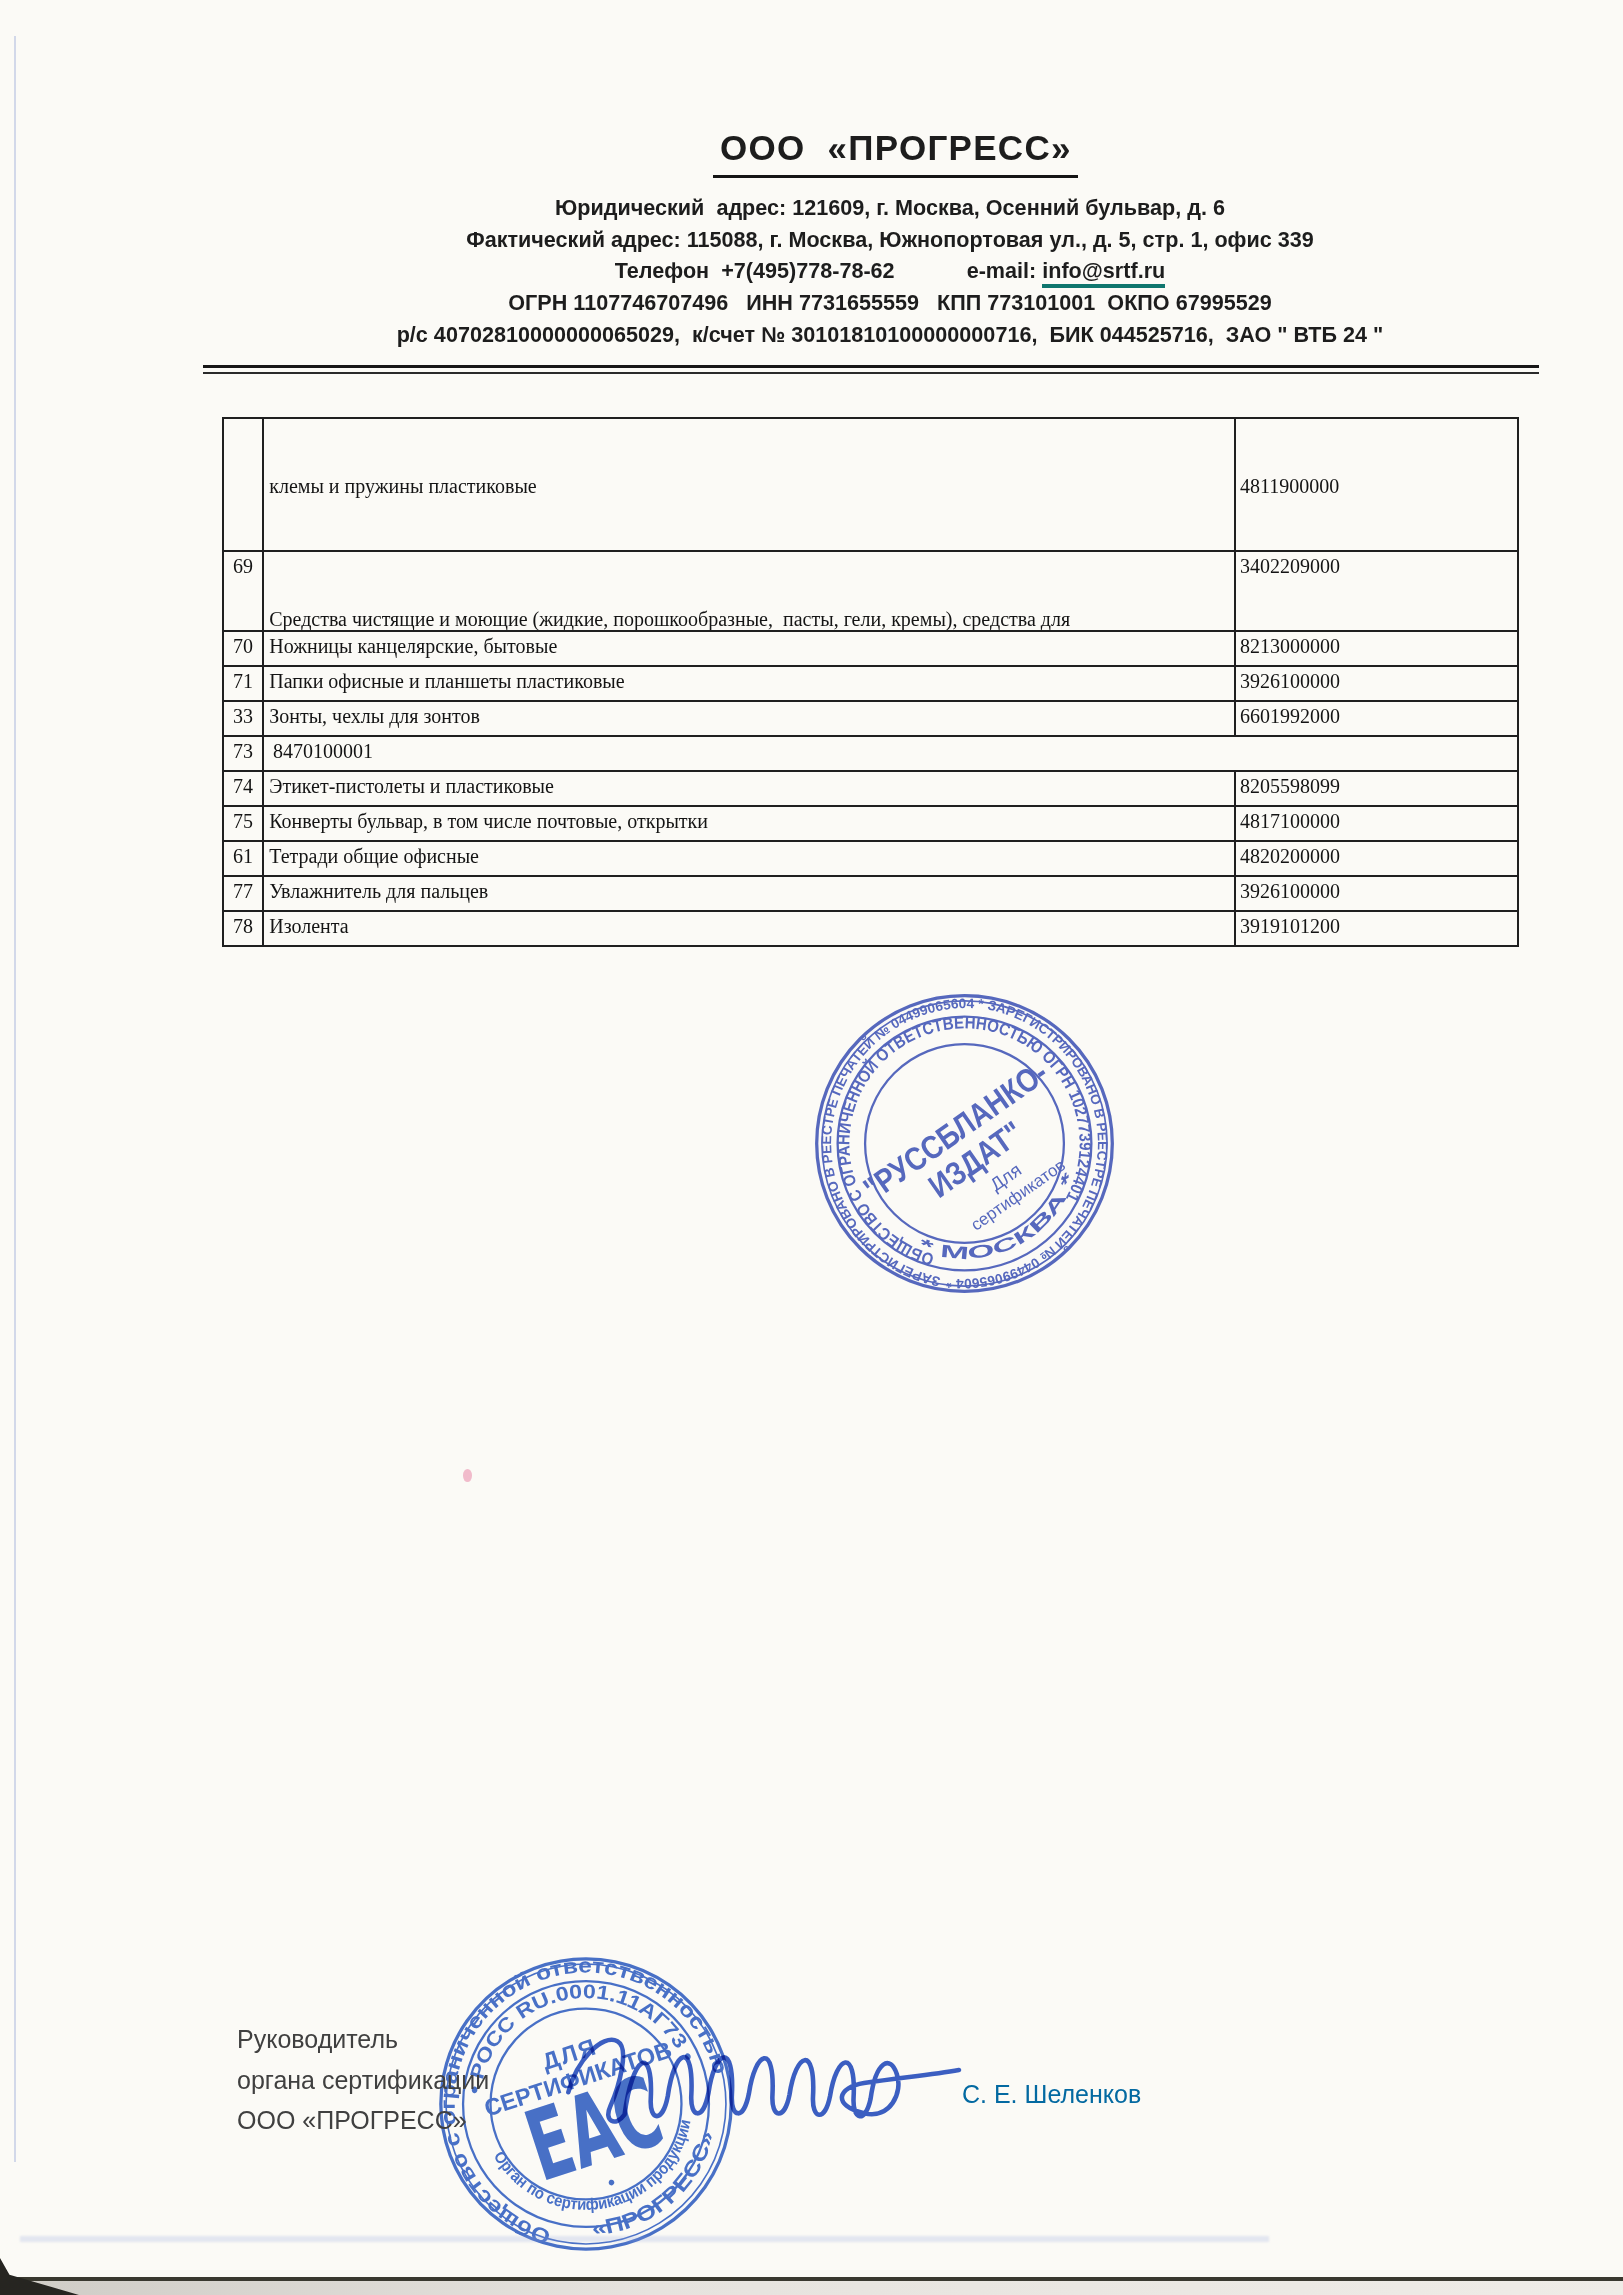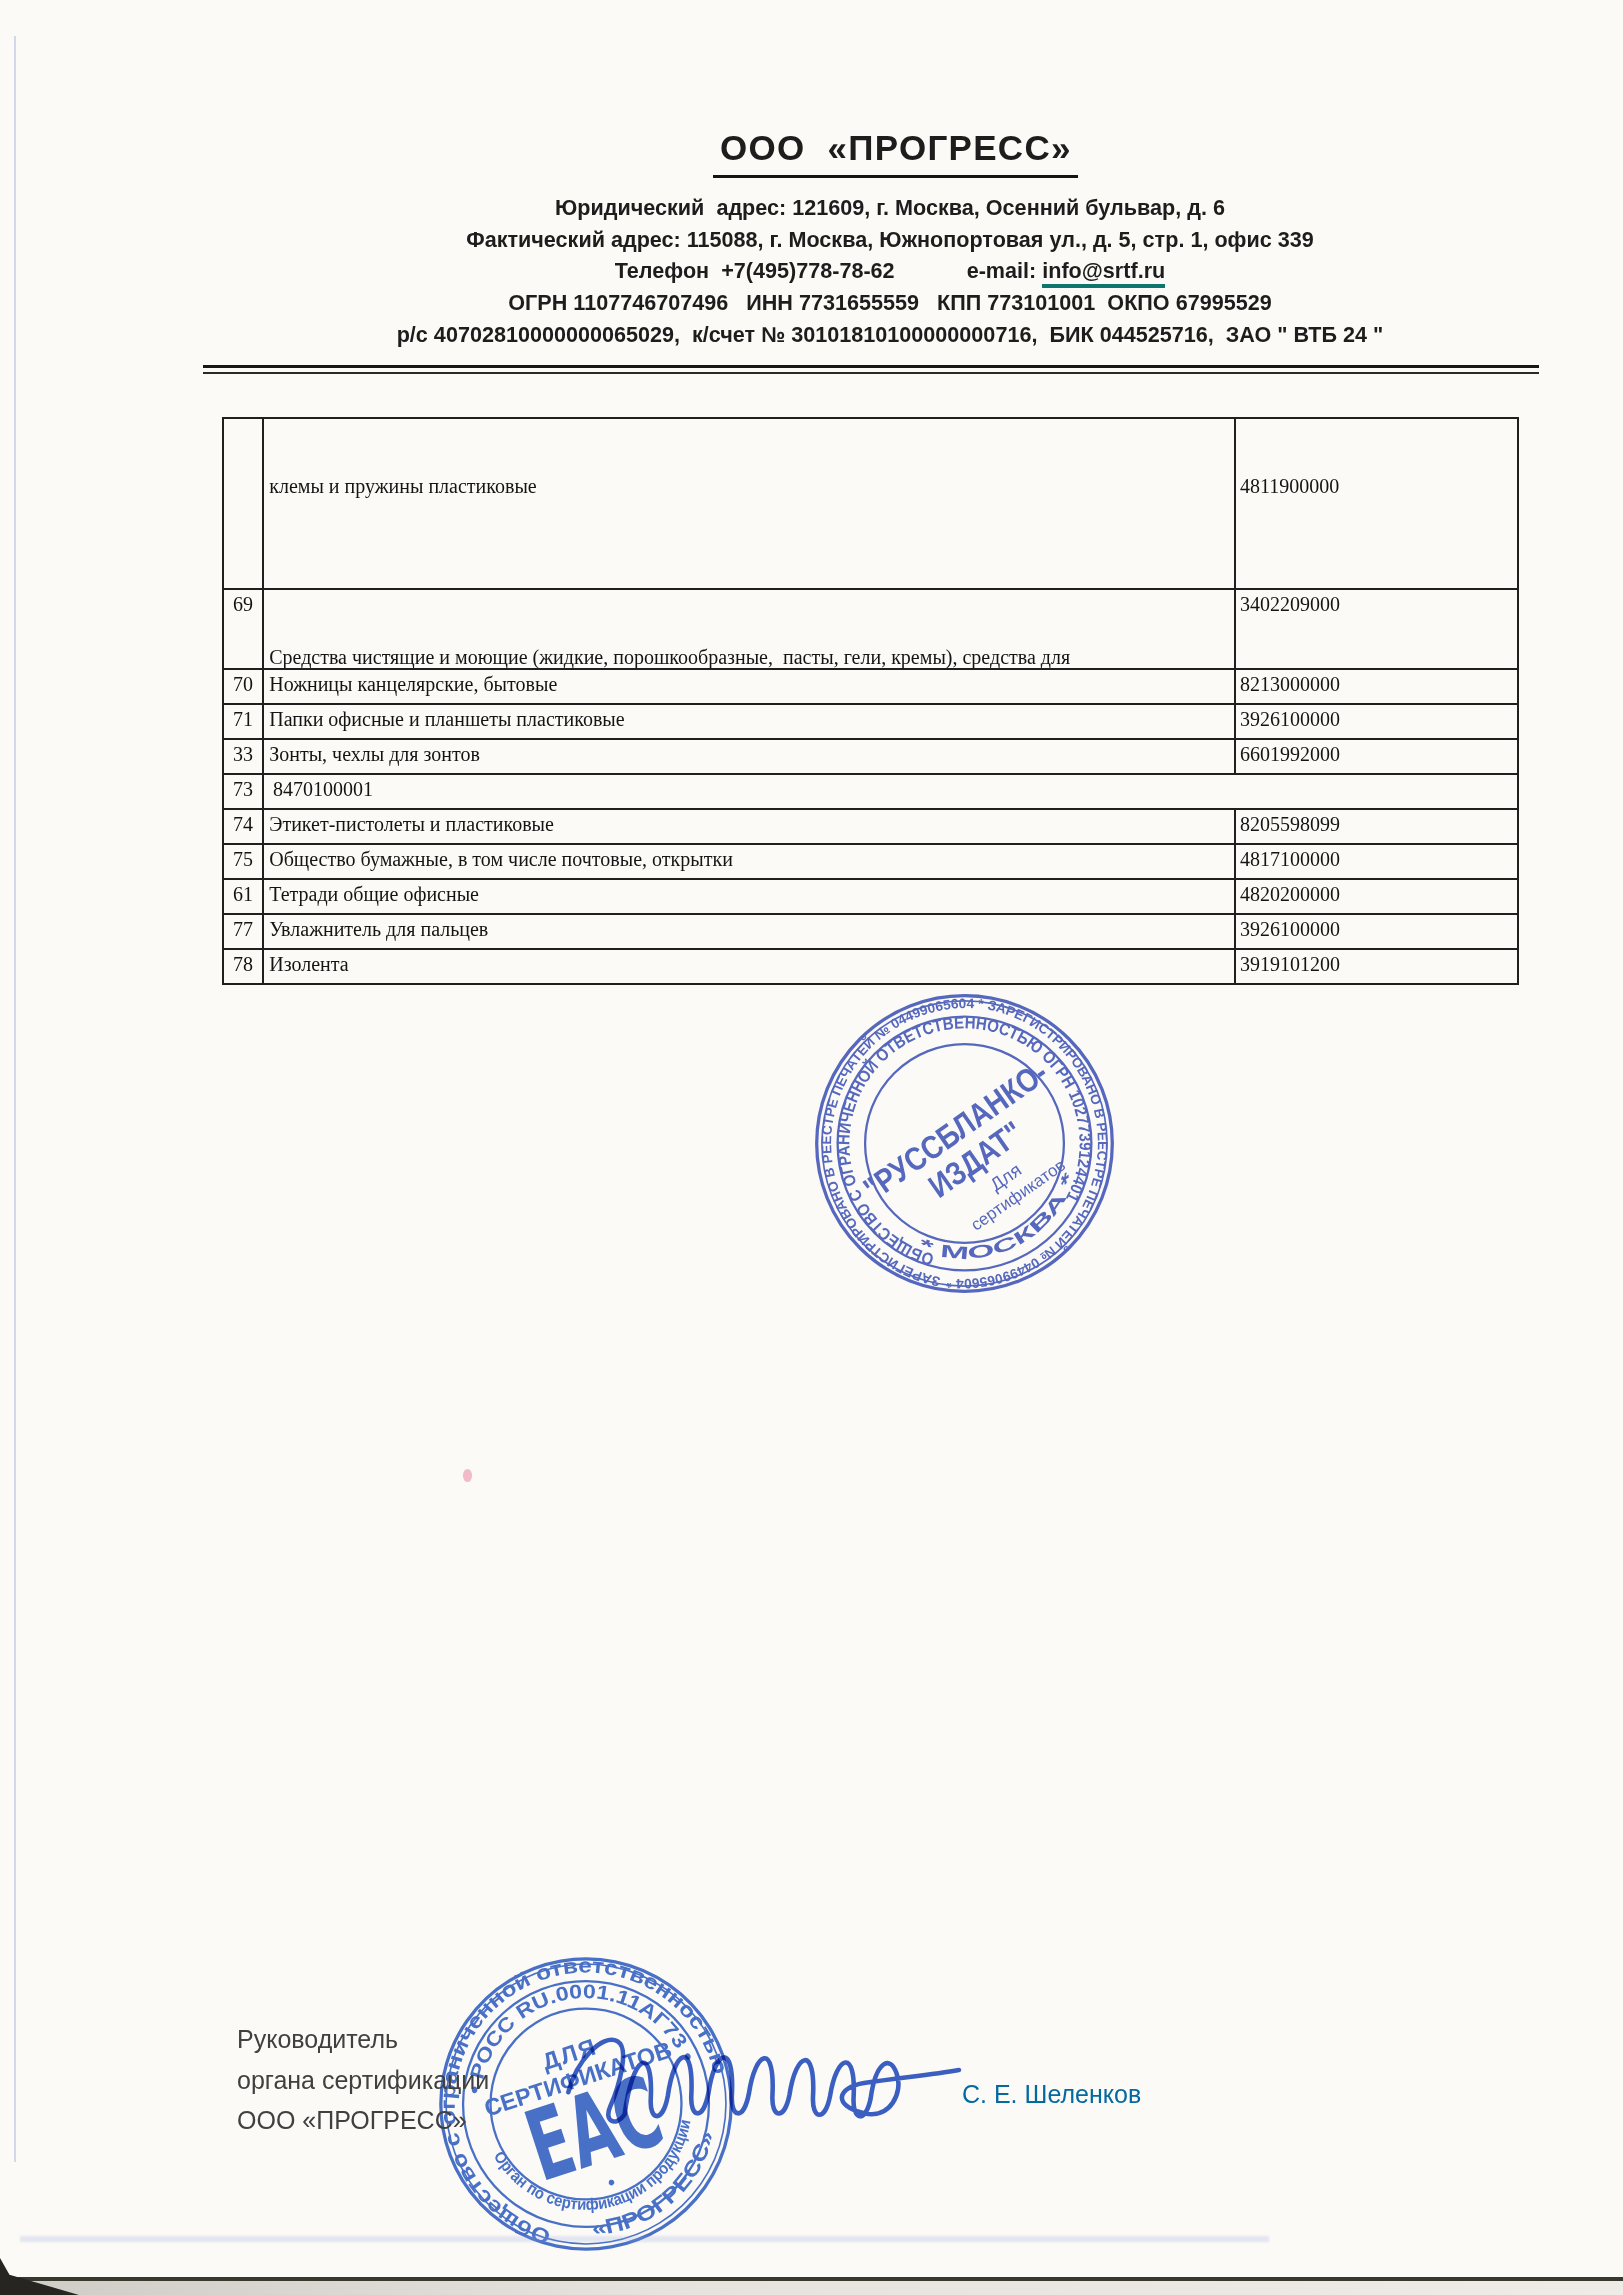--- a/index.html
+++ b/index.html
@@ -32,21 +32,21 @@
     font-family:"Liberation Serif",serif;font-size:20px;color:#141414;
     background:transparent;
   }
   .trow{display:flex;box-sizing:border-box;}
   .trow + .trow{border-top:2.6px solid #1f1f1f;}
   .c1{width:40px;flex:0 0 40px;border-right:2px solid #1f1f1f;box-sizing:border-box;
       text-align:center;padding-top:2.6px;}
   .c2{width:972px;flex:0 0 972px;border-right:2px solid #1f1f1f;box-sizing:border-box;
       padding:1.3px 2.6px 0 5.2px;line-height:26.5px;white-space:pre;overflow:hidden;}
   .c3{flex:1 1 auto;box-sizing:border-box;padding:1.3px 0 0 3.9px;line-height:26.5px;white-space:pre;overflow:hidden;}
-  .h-cont{height:169px;}
+  .h-cont{height:131px;}
   .h-69{height:80px;}
   .h-std{height:35px;}
   .cline{display:block;}
   
   .stamp{mix-blend-mode:multiply;opacity:.93;}
   
   .fline{font-size:25px;line-height:30px;color:#404040;}
   .f1{left:237px;top:2024px;} .f2{left:237px;top:2065px;} .f3{left:237px;top:2105px;}
   .signer{left:962px;top:2080px;font-size:25px;color:#0369a1;}
   
@@ -123,21 +123,21 @@
       <div class="c1">73</div>
       <div class="c3"> 8470100001</div>
     </div>
     <div class="trow h-std">
       <div class="c1">74</div>
       <div class="c2">Этикет-пистолеты и пластиковые</div>
       <div class="c3">8205598099</div>
     </div>
     <div class="trow h-std">
       <div class="c1">75</div>
-      <div class="c2">Общество бумажные, в том числе почтовые, открытки</div>
+      <div class="c2">Конверты бульвар, в том числе почтовые, открытки</div>
       <div class="c3">4817100000</div>
     </div>
     <div class="trow h-std">
       <div class="c1">61</div>
       <div class="c2">Тетради общие офисные</div>
       <div class="c3">4820200000</div>
     </div>
     <div class="trow h-std">
       <div class="c1">77</div>
       <div class="c2">Увлажнитель для пальцев</div>

